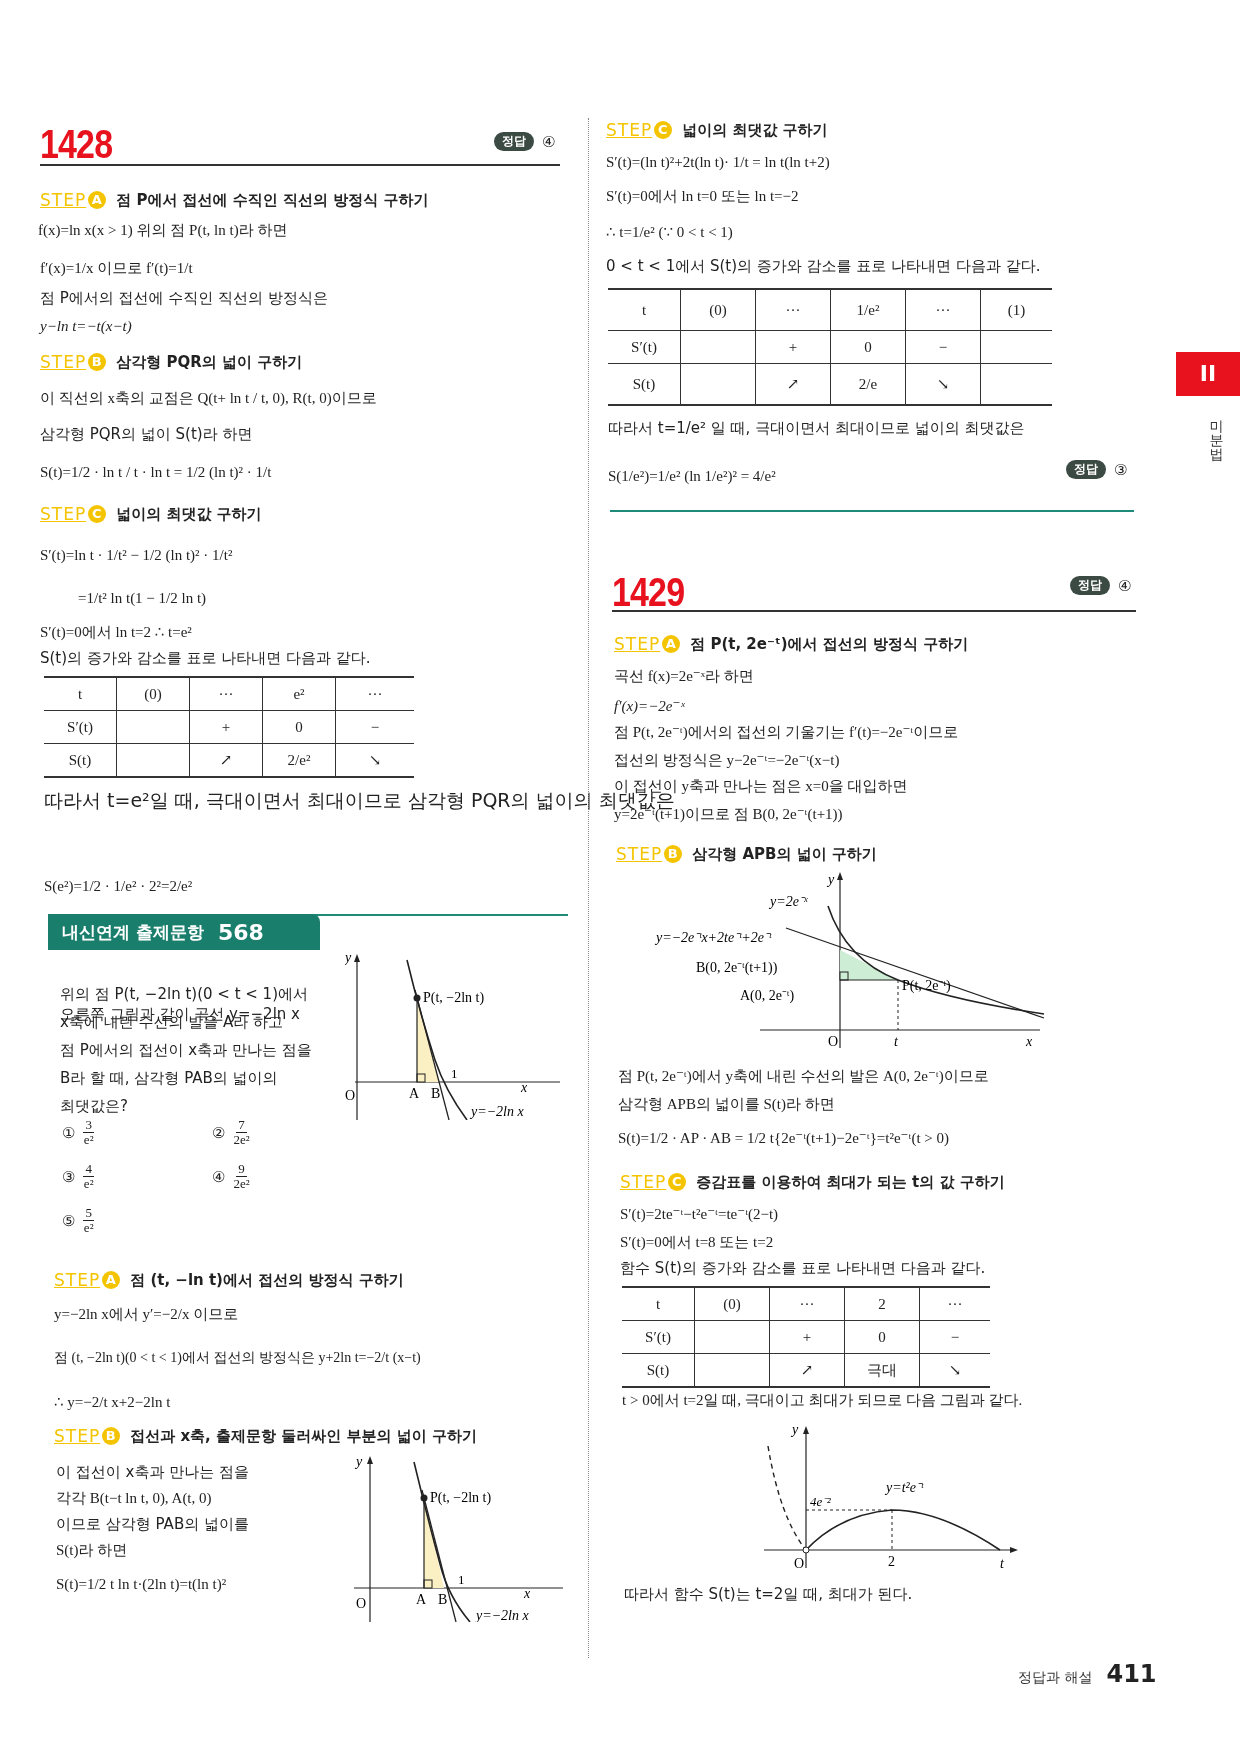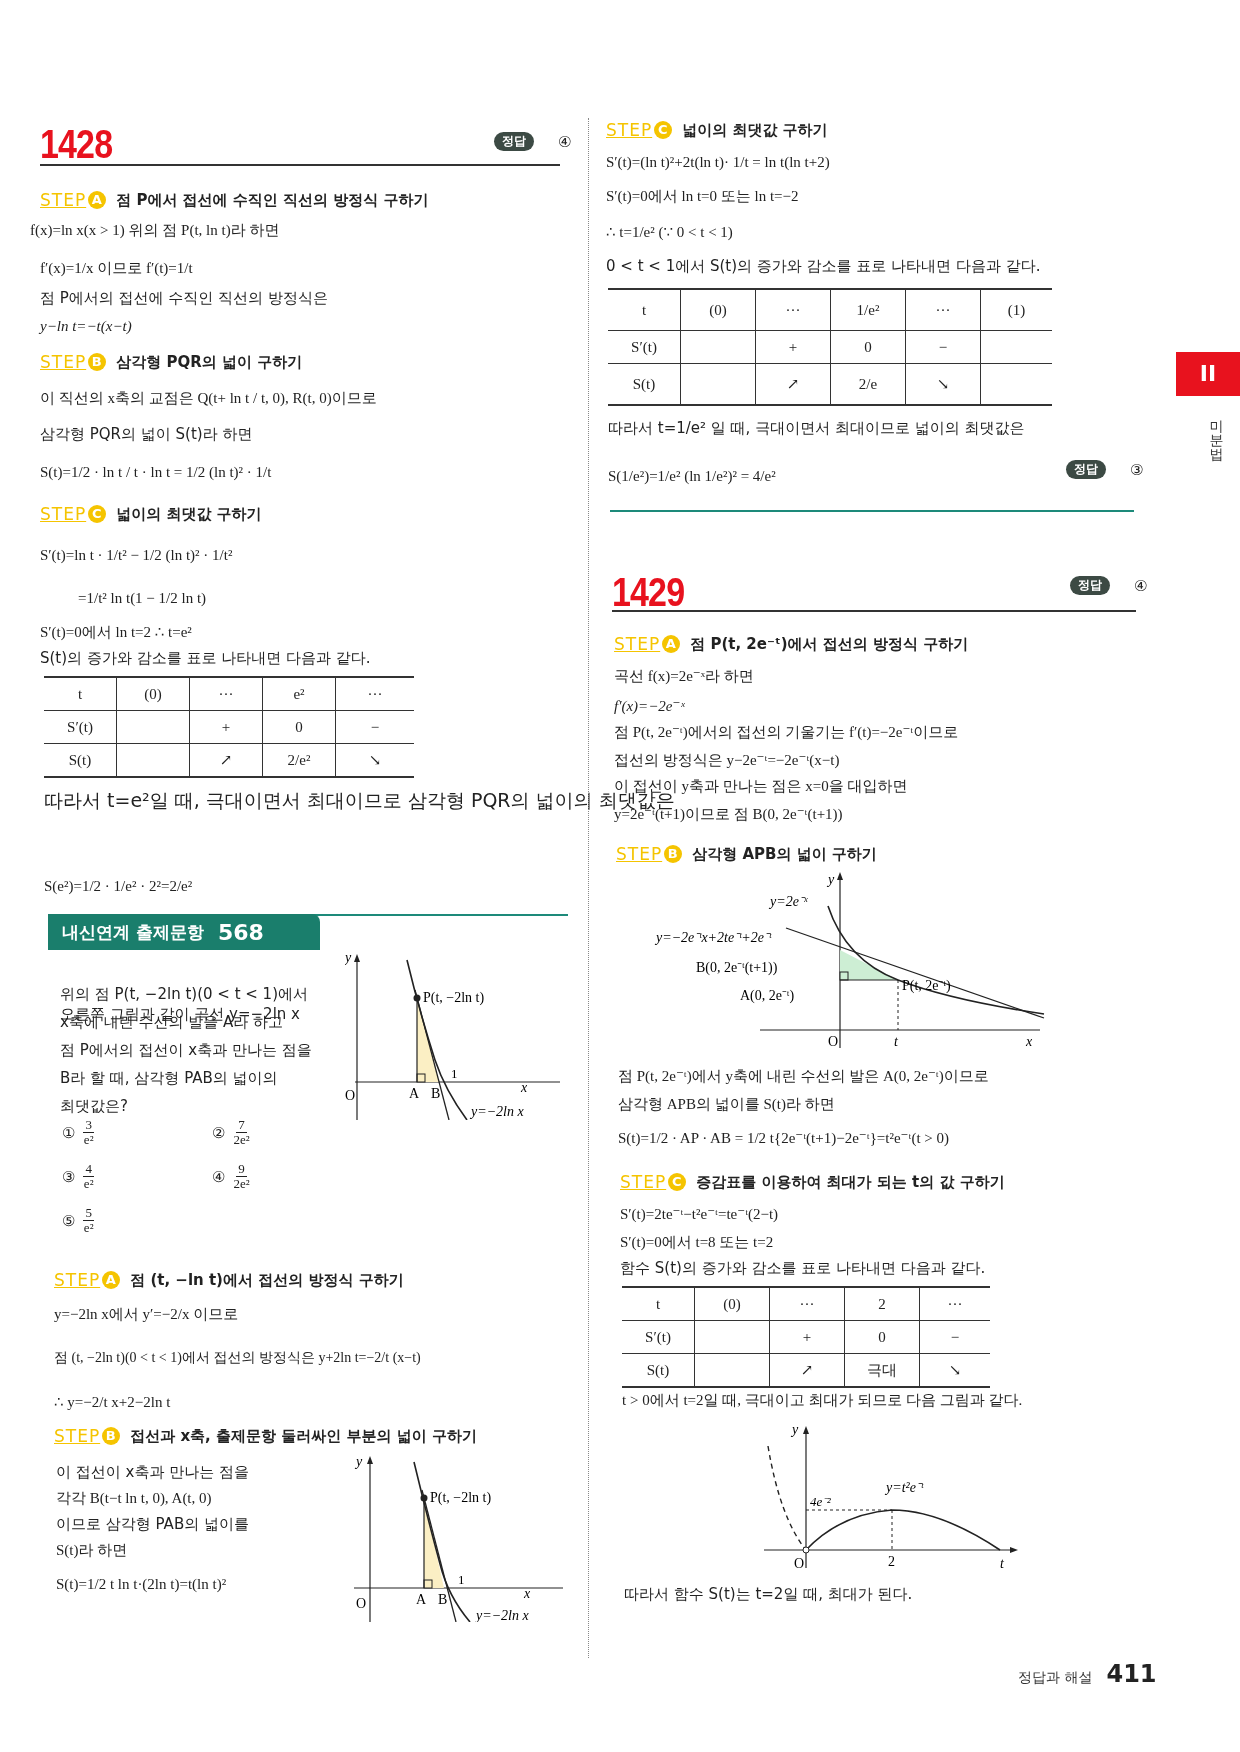--- a/index.html
+++ b/index.html
@@ -5,21 +5,21 @@
   html,body{margin:0;padding:0;background:#fff;}
   body{width:1240px;height:1752px;position:relative;overflow:hidden;
        font-family:"DejaVu Sans","Liberation Sans",sans-serif;color:#222;}
   .serif{font-family:"Liberation Serif","DejaVu Serif",serif;}
   .it{font-style:italic;}
   .abs{position:absolute;}
   .pnum{font-family:"Liberation Sans","DejaVu Sans",sans-serif;font-weight:bold;
         color:#e8121e;font-size:40px;letter-spacing:-1px;transform:scaleX(0.85);transform-origin:left;}
   .hr{position:absolute;height:2px;background:#333;}
   .hr-teal{position:absolute;height:2px;background:#1d8a7a;}
-  .ans{position:absolute;display:flex;align-items:center;gap:24px;font-size:15px;}
+  .ans{position:absolute;display:flex;align-items:center;gap:8px;font-size:15px;}
   .ans .pill{background:#3c4a44;color:#fff;border-radius:10px;padding:1px 8px;font-size:12px;font-weight:bold;}
   .step{position:absolute;display:flex;align-items:center;gap:10px;font-size:15px;font-weight:bold;color:#222;}
   .step .st{color:#f5c400;font-weight:normal;font-size:17px;letter-spacing:1px;display:flex;align-items:center;text-decoration:underline;}
   .step .st .c{display:inline-block;width:18px;height:18px;border-radius:50%;background:#f5c400;color:#fff;
         font-size:13px;font-weight:bold;text-align:center;line-height:18px;margin-left:2px;}
   .ln{position:absolute;font-size:15px;white-space:nowrap;line-height:20px;}
   table.vt{position:absolute;border-collapse:collapse;font-size:15px;}
   table.vt td{border-left:1px solid #333;border-bottom:1px solid #333;text-align:center;height:32px;padding:0;}
   table.vt tr td:first-child{border-left:none;}
   table.vt tr:first-child td{border-top:2px solid #333;}
@@ -47,21 +47,21 @@
 </div>
 <div class="hr" style="left:40px;top:164px;width:520px;"></div>
 
 <div class="step" style="left:40px;top:190px;">
   <span class="st">
       <span>STEP</span>
       <span class="c">A</span>
     </span>
   <span>점 P에서 접선에 수직인 직선의 방정식 구하기</span>
 </div>
-<div class="ln serif" style="left:30px;top:220px;">f(x)=ln x(x &gt; 1) 위의 점 P(t, ln t)라 하면</div>
+<div class="ln serif" style="left:38px;top:220px;">f(x)=ln x(x &gt; 1) 위의 점 P(t, ln t)라 하면</div>
 <div class="ln serif" style="left:40px;top:258px;">f′(x)=1/x 이므로 f′(t)=1/t</div>
 <div class="ln" style="left:40px;top:288px;">점 P에서의 접선에 수직인 직선의 방정식은</div>
 <div class="ln serif it" style="left:40px;top:316px;">y−ln t=−t(x−t)</div>
 
 <div class="step" style="left:40px;top:352px;">
   <span class="st">
       <span>STEP</span>
       <span class="c">B</span>
     </span>
   <span>삼각형 PQR의 넓이 구하기</span>

